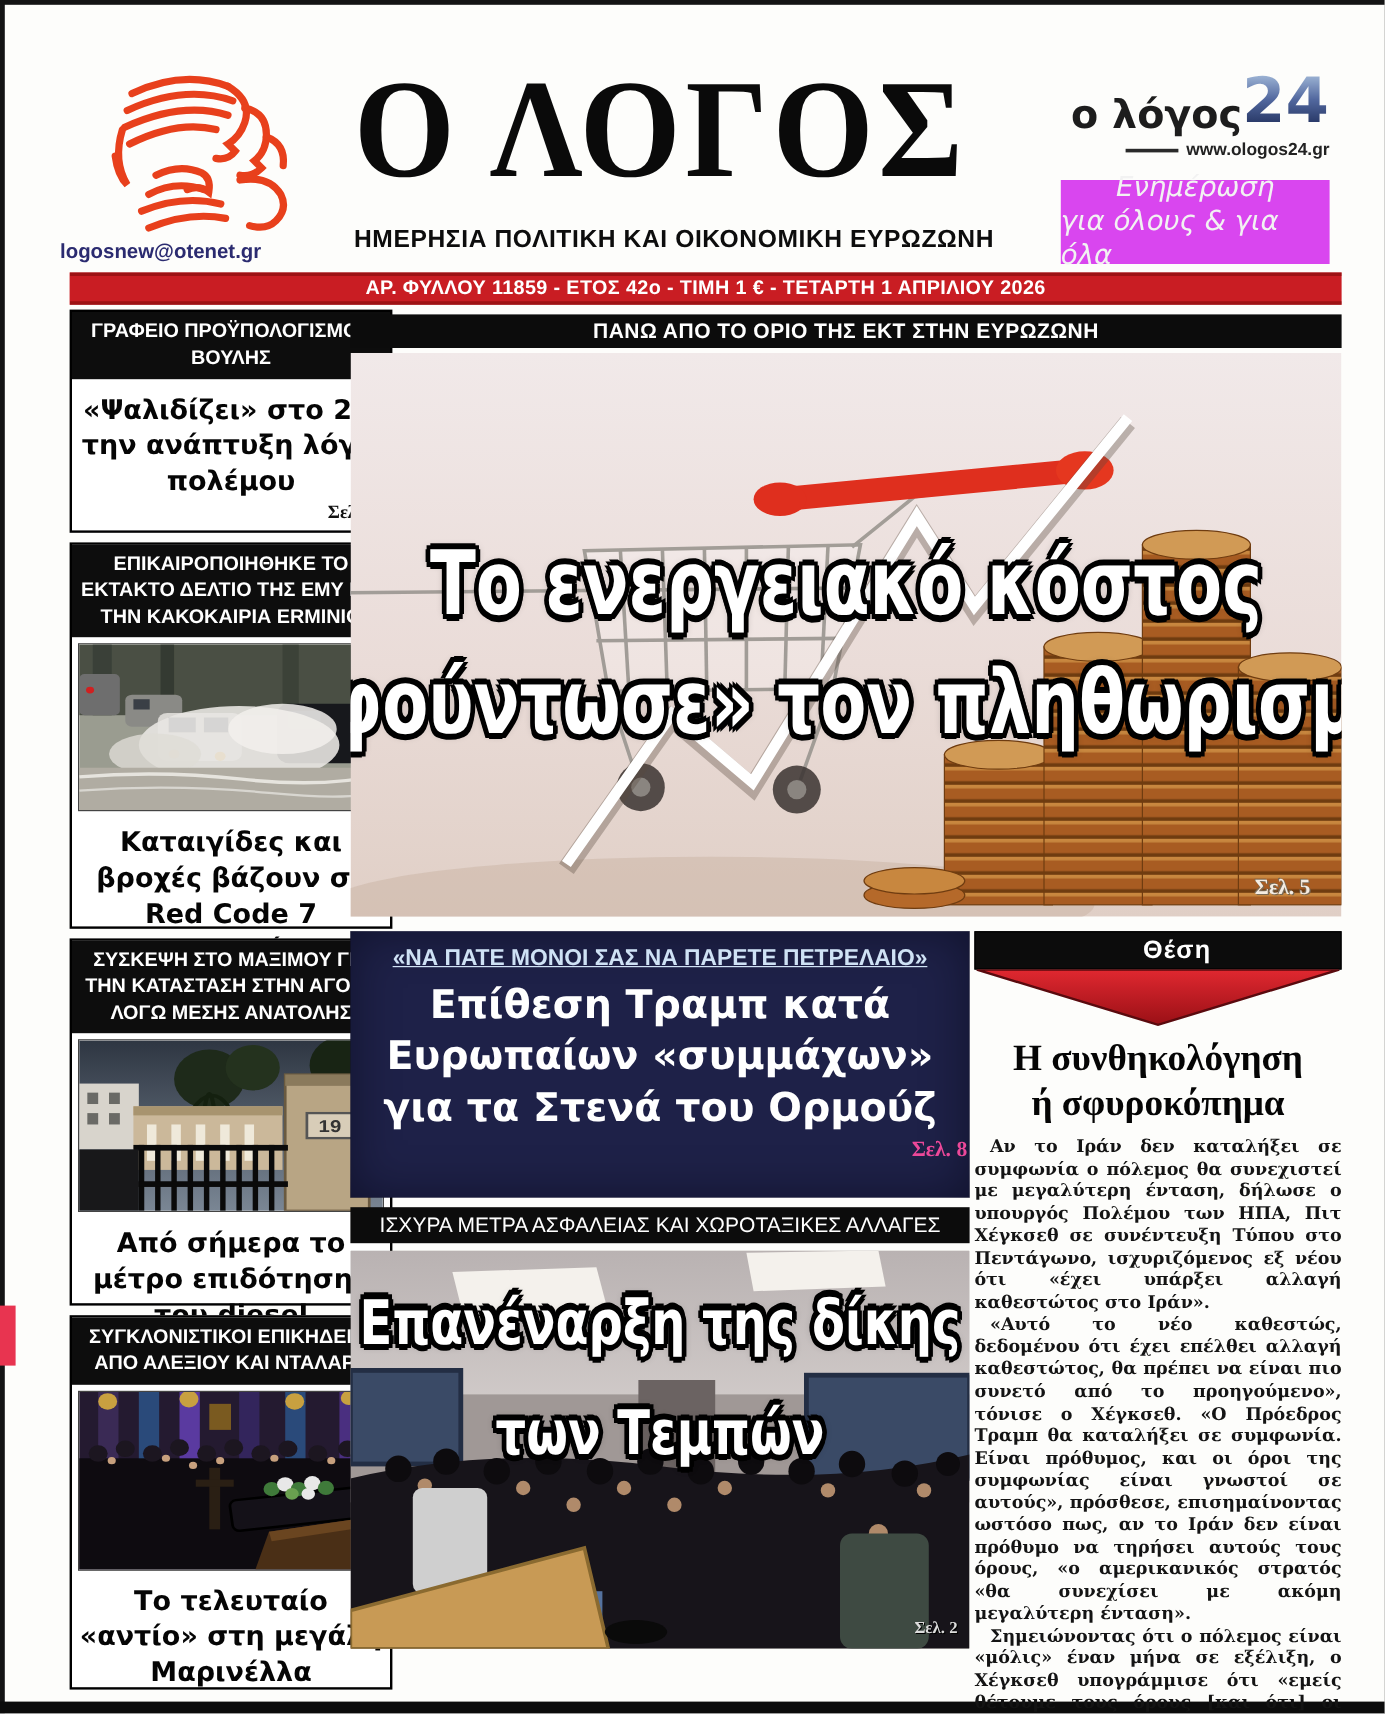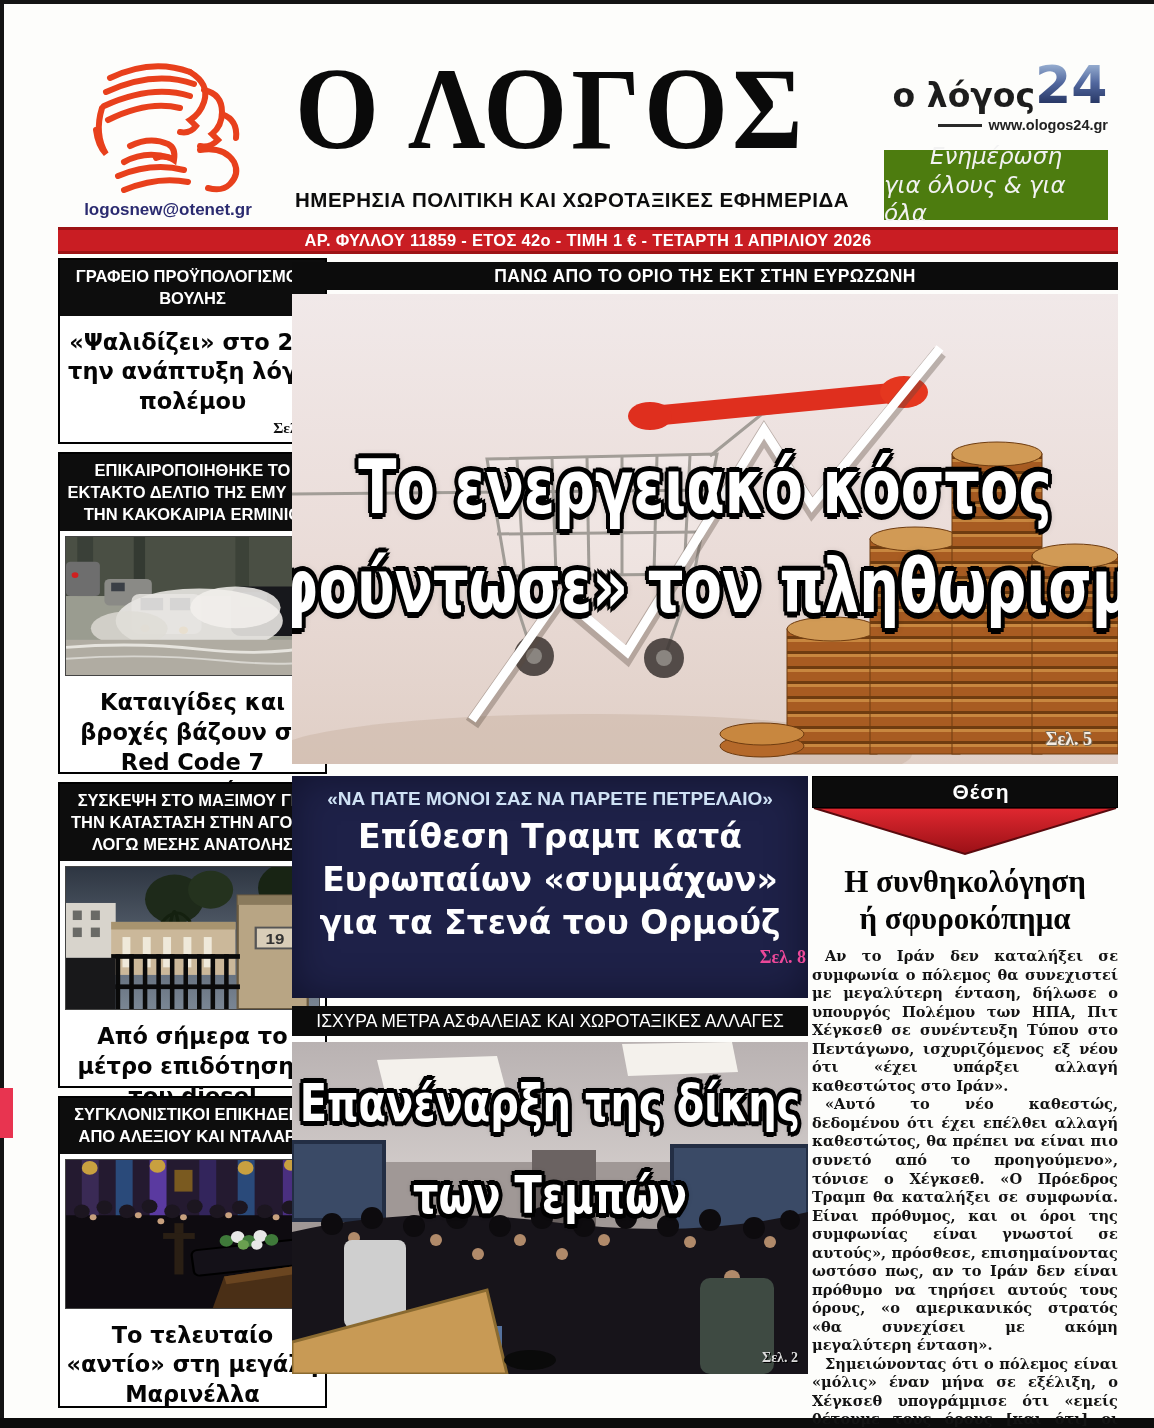--- a/index.html
+++ b/index.html
@@ -6,37 +6,37 @@
   .page{position:relative;width:1154px;height:1428px;background:#fdfdfb;overflow:hidden;
         font-family:"Liberation Sans",sans-serif;color:#111;}
   
   .edge-top{position:absolute;left:0;top:0;width:1154px;height:4px;background:#141414;}
   .edge-left{position:absolute;left:0;top:0;width:4px;height:1428px;background:#141414;}
   .edge-bottom{position:absolute;left:0;top:1418px;width:1154px;height:10px;background:#0c0c0c;}
   .red-tab{position:absolute;left:0;top:1088px;width:13px;height:50px;background:#e83450;}
 
   
   .logo-wrap{position:absolute;left:72px;top:50px;width:190px;height:152px;}
-  .email{position:absolute;left:50px;top:200px;width:236px;text-align:center;
+  .email{position:absolute;left:50px;top:200px;width:236px;
          font-weight:bold;font-size:17px;color:#2b2b70;}
   .title-wrap{position:absolute;left:295px;top:42px;width:505px;text-align:center;}
   .paper-title{font-family:"Liberation Serif",serif;font-weight:bold;font-size:108px;
                letter-spacing:4px;line-height:1.15;transform:scaleY(1.08);transform-origin:top center;
                color:#0a0a0a;white-space:nowrap;}
   .paper-subtitle{margin-top:22px;font-weight:bold;font-size:20.5px;letter-spacing:.5px;color:#0d0d0d;white-space:nowrap;}
   .sitelogo{position:absolute;left:886px;top:62px;width:228px;text-align:center;}
   .sitelogo-row{display:flex;align-items:flex-start;justify-content:center;gap:0;}
   .sitelogo-name{font-weight:bold;font-size:33px;color:#1d1d1d;font-family:"DejaVu Sans",sans-serif;margin-top:14px;}
   .sitelogo-24{font-weight:bold;font-size:52px;line-height:.9;font-family:"DejaVu Sans",sans-serif;
                background:linear-gradient(180deg,#9fb6d6 0%,#51679e 45%,#1c2a55 100%);
                -webkit-background-clip:text;background-clip:text;color:transparent;}
   .sitelogo-url{display:flex;align-items:center;justify-content:flex-end;gap:6px;margin-top:2px;padding-right:6px;}
   .sitelogo-url .dash{width:44px;height:3px;background:#2a2a2a;}
   .sitelogo-url span{font-weight:bold;font-size:14.5px;color:#222;}
-  .tagline-box{position:absolute;left:884px;top:150px;width:224px;height:70px;background:#4d7c0f;
+  .tagline-box{position:absolute;left:884px;top:150px;width:224px;height:70px;background:#d946ef;
                display:flex;flex-direction:column;align-items:center;justify-content:center;}
   .tagline-box div{color:#f2f2f2;font-style:italic;font-size:23px;line-height:1.25;
                    font-family:"DejaVu Sans",sans-serif;}
 
   
   .issue-bar{position:absolute;left:58px;top:227px;width:1060px;height:27px;background:#c91d23;
              box-shadow:inset 0 3px 0 rgba(120,10,10,.55), inset 0 -3px 0 rgba(120,10,10,.55);
              display:flex;align-items:center;justify-content:center;}
   .issue-bar span{color:#fff;font-weight:bold;font-size:16.5px;letter-spacing:.3px;}
 
@@ -65,21 +65,21 @@
         text-shadow:-3px -3px 0 #000,3px -3px 0 #000,-3px 3px 0 #000,3px 3px 0 #000,
                     -4px 0 0 #000,4px 0 0 #000,0 -4px 0 #000,0 4px 0 #000,0 0 7px rgba(0,0,0,.45);}
   .hero-line{font-size:56px;transform:scaleY(1.32);}
   .hero-pageref{position:absolute;right:26px;bottom:14px;font-family:"Liberation Serif",serif;
                 font-weight:bold;font-size:18px;color:#f4ece2;
                 text-shadow:1px 1px 0 #7a6a55,-1px -1px 0 #7a6a55;}
 
   
   .trump-box{position:absolute;left:292px;top:776px;width:516px;height:222px;background:#1e2148;
              box-shadow:inset 0 0 40px rgba(0,0,10,.45);display:flex;flex-direction:column;align-items:center;}
-  .trump-kicker{color:#cfe2f5;font-weight:bold;font-size:19px;margin-top:12px;white-space:nowrap;}
+  .trump-kicker{color:#cfe2f5;font-weight:bold;font-size:19px;margin-top:12px;white-space:nowrap;text-decoration:underline;}
   .trump-headline{color:#fff;font-family:"DejaVu Sans",sans-serif;font-weight:bold;font-size:33px;
                   line-height:1.3;text-align:center;margin-top:6px;}
   .trump-pageref{align-self:flex-end;color:#ec4899;font-weight:bold;font-size:18px;margin:2px 2px 0 0;
                  font-family:"Liberation Serif",serif;}
 
   .security-bar{position:absolute;left:292px;top:1006px;width:516px;height:30px;background:#0c0c0c;
                 display:flex;align-items:center;justify-content:center;}
   .security-bar span{color:#fff;font-weight:normal;font-size:17.5px;}
 
   .court{position:absolute;left:292px;top:1042px;width:516px;height:332px;overflow:hidden;}
@@ -127,21 +127,21 @@
         <path d="M52,140 Q86,126 116,132"></path>
         <path d="M128,100 Q152,96 162,112 Q168,124 158,134 Q150,142 136,138"></path>
         <path d="M150,64 Q166,70 164,88"></path>
       </g>
     </svg>
   </div>
   <div class="email">logosnew@otenet.gr</div>
 
   <div class="title-wrap">
     <div class="paper-title">Ο ΛΟΓΟΣ</div>
-    <div class="paper-subtitle">ΗΜΕΡΗΣΙΑ ΠΟΛΙΤΙΚΗ ΚΑΙ ΧΩΡΟΤΑΞΙΚΕΣ ΕΦΗΜΕΡΙΔΑ</div>
+    <div class="paper-subtitle">ΗΜΕΡΗΣΙΑ ΠΟΛΙΤΙΚΗ ΚΑΙ ΟΙΚΟΝΟΜΙΚΗ ΕΥΡΩΖΩΝΗ</div>
   </div>
 
   <div class="sitelogo">
     <div class="sitelogo-row">
       <span class="sitelogo-name">ο λόγος</span>
       <span class="sitelogo-24">24</span>
     </div>
     <div class="sitelogo-url">
       <span class="dash"></span>
       <span>www.ologos24.gr</span>

